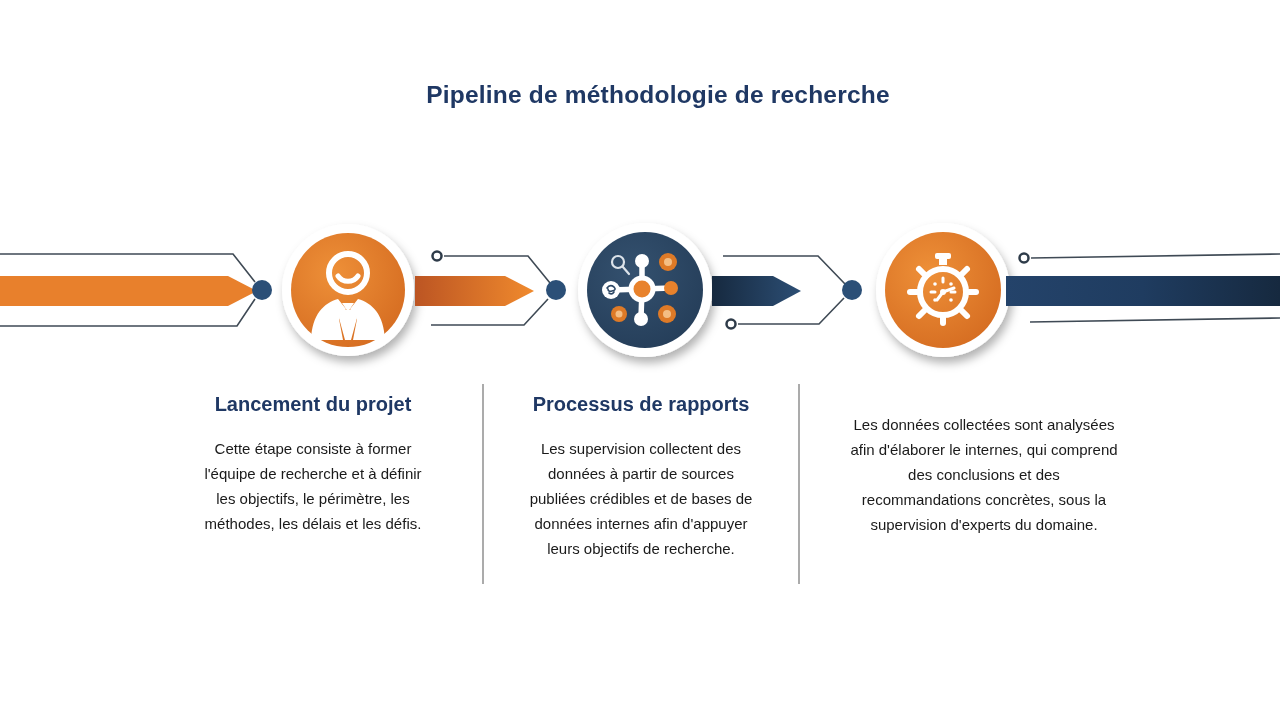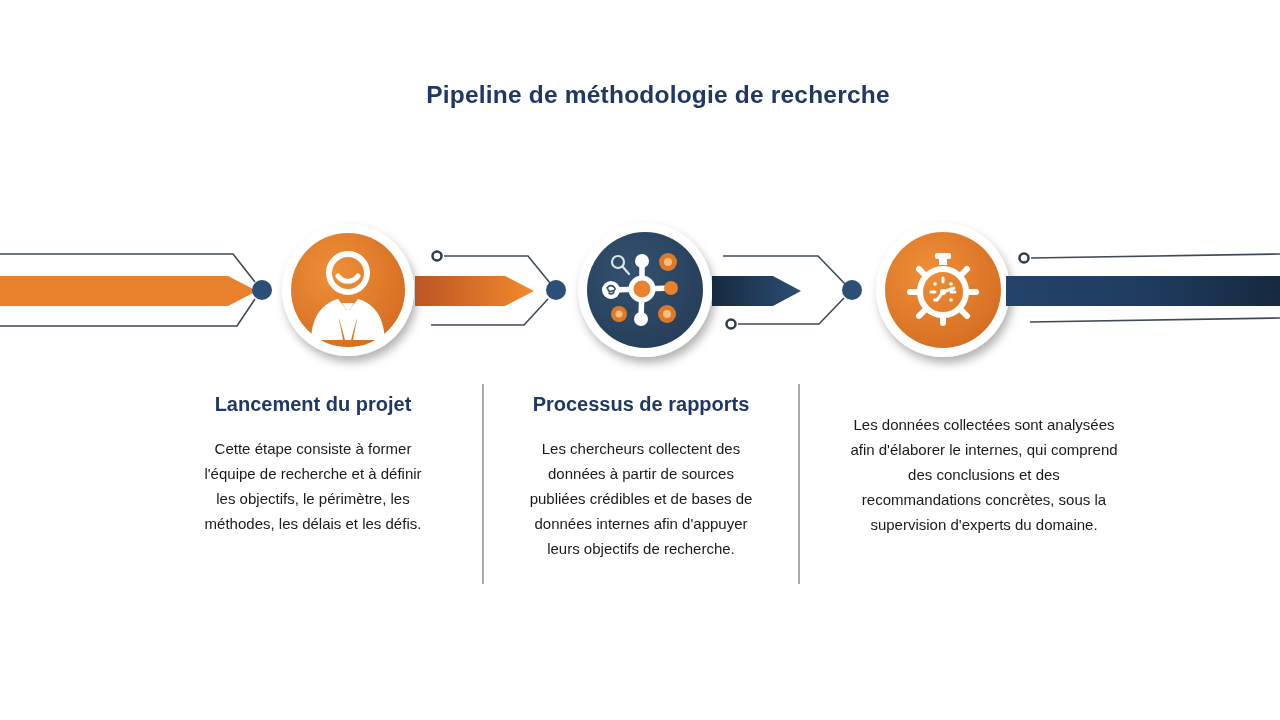--- a/index.html
+++ b/index.html
@@ -177,21 +177,21 @@
     <div class="vdivider d1"></div>
     <div class="vdivider d2"></div>
 
     <div class="col col-0">
       <h2>Lancement du projet</h2>
       <p>Cette étape consiste à former l'équipe de recherche et à définir les objectifs, le périmètre, les méthodes, les délais et les défis.</p>
     </div>
 
     <div class="col col-1">
       <h2>Processus de rapports</h2>
-      <p>Les chercheurs collectent des données à partir de sources publiées crédibles et de bases de données internes afin d'appuyer leurs objectifs de recherche.</p>
+      <p>Les supervision collectent des données à partir de sources publiées crédibles et de bases de données internes afin d'appuyer leurs objectifs de recherche.</p>
     </div>
 
     <div class="col col-2">
       <p>Les données collectées sont analysées afin d'élaborer le internes, qui comprend des conclusions et des recommandations concrètes, sous la supervision d'experts du domaine.</p>
     </div>
   </div>
 
 </div>
 
 </body></html>

